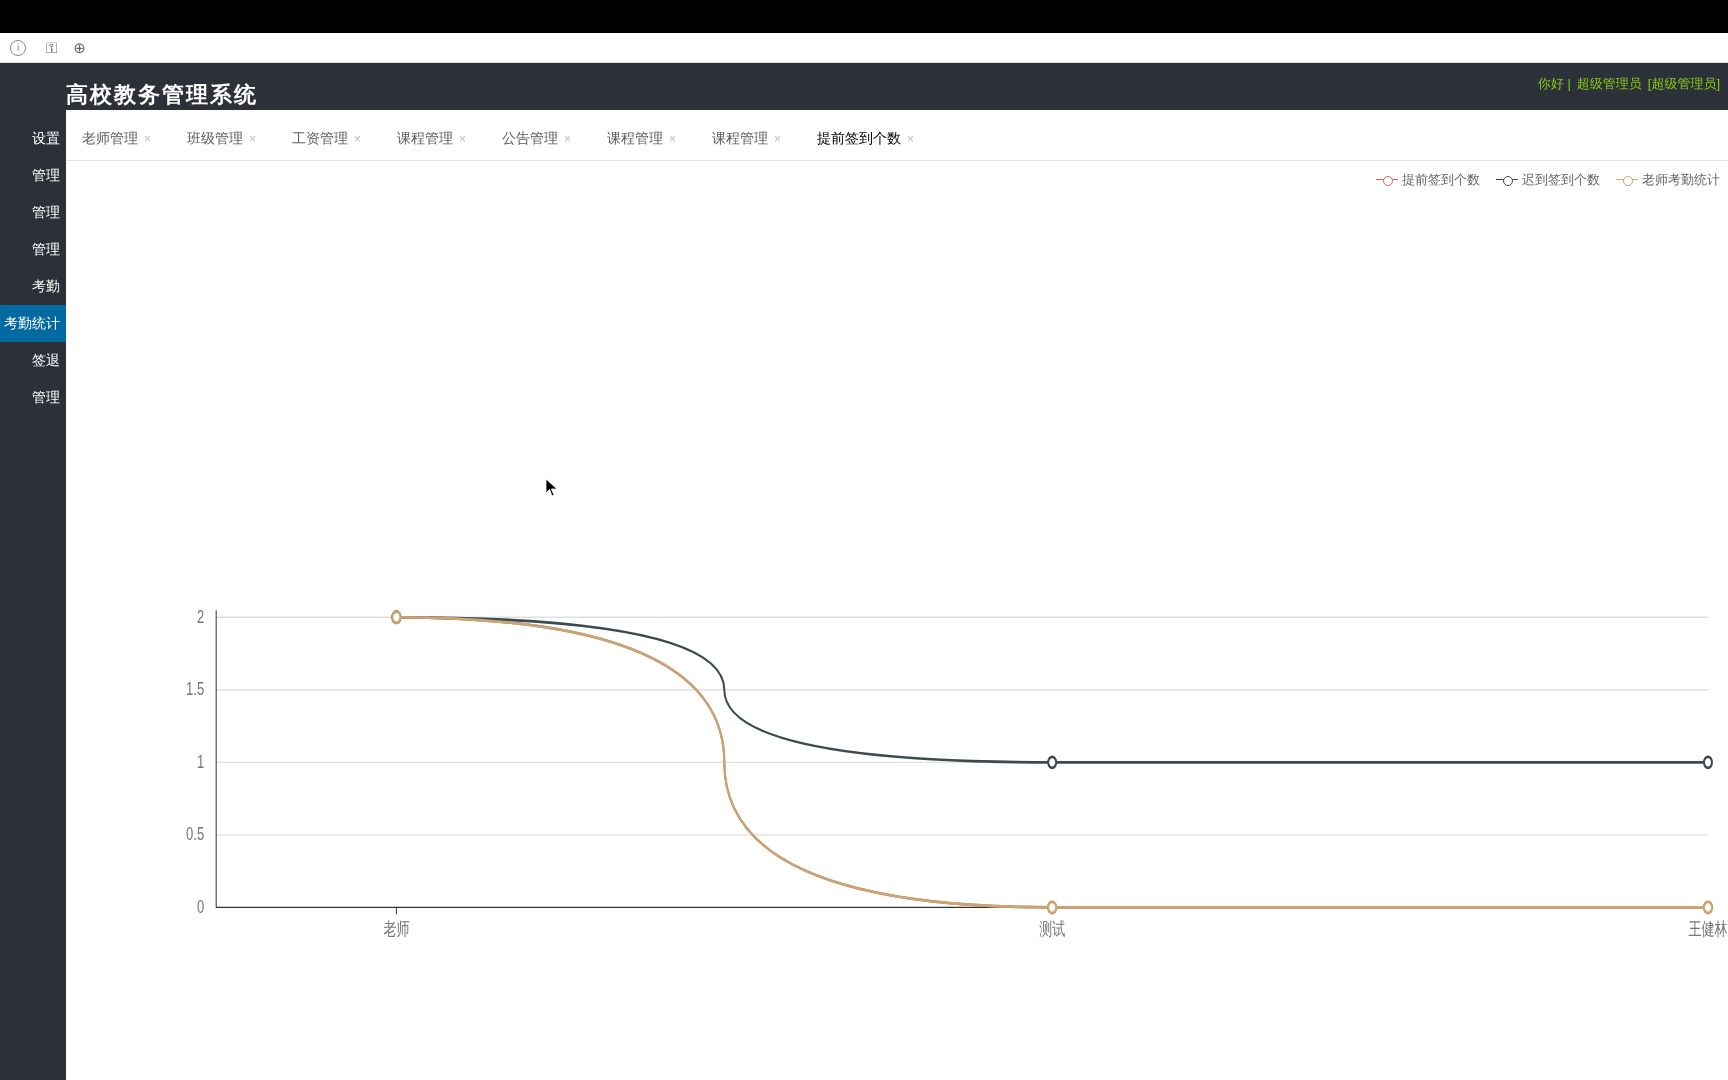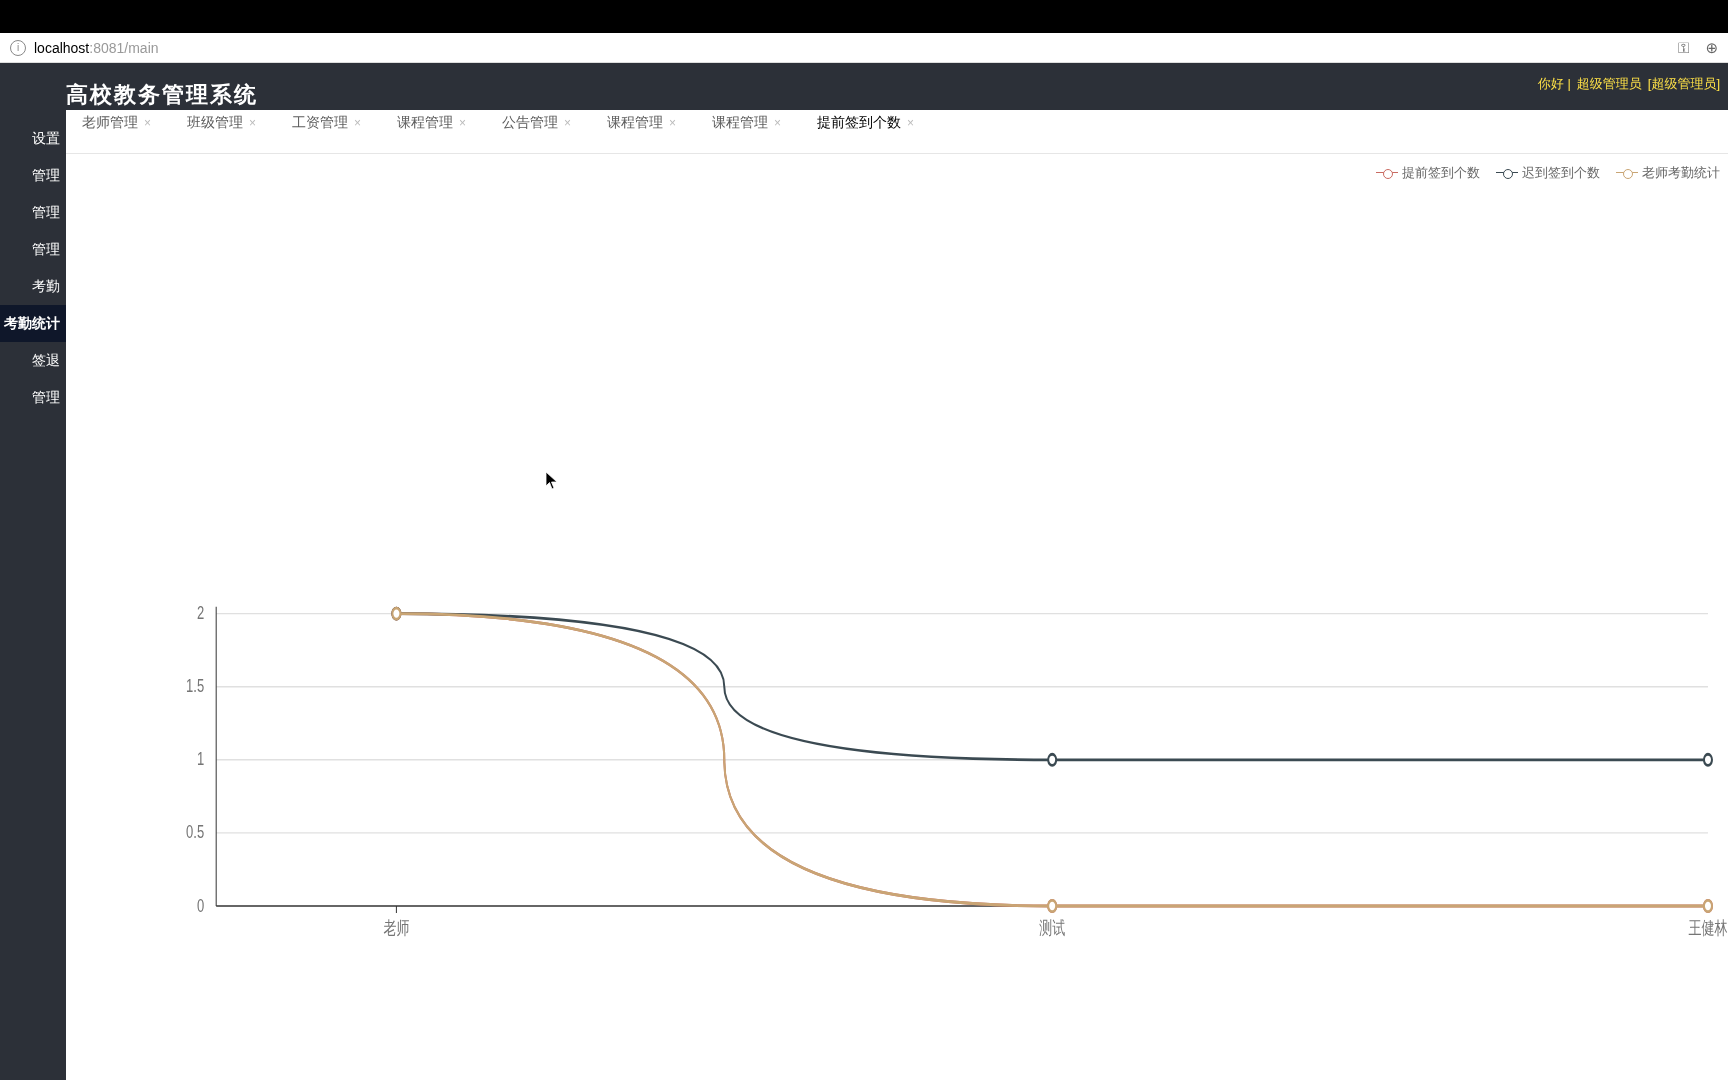--- a/index.html
+++ b/index.html
@@ -28,40 +28,40 @@
   }
 
   .header {
     position: relative; height: 47px; background: #2c3038; color: #fff;
     display: flex; align-items: flex-end; padding: 0 0 0 66px;
     font-size: 22px; font-weight: bold; letter-spacing: 2px;
   }
   .header .user-area {
     position: absolute; right: 8px; top: 0; height: 41px; display: flex; align-items: center;
     font-size: 13px; font-weight: normal; letter-spacing: 0;
-    color: #fde047;
+    color: #84cc16;
     margin-left: 43px;
   }
   .header .user-area span { margin-left: 6px; }
 
   .sidebar {
     width: 66px; background: #2c3038; overflow: hidden;
   }
   .sidebar .side-item {
     height: 37px; line-height: 37px; color: #fff; font-size: 14px;
     padding-left: 0; text-align: right; padding-right: 6px;
   }
-  .sidebar .side-item.active { background: #0f172a; font-weight: bold; }
+  .sidebar .side-item.active { background: #0369a1; }
 
   .main {
     flex: 1; background: #fff; position: relative; display:flex; flex-direction:column;
   }
 
   .tabs {
-    height: 44px; display: flex; align-items: flex-start; padding: 4px 16px;
+    height: 51px; display: flex; align-items: flex-end; padding: 12px 16px;
     border-bottom: 1px solid #e6e6e6; font-size: 14px; color: #5c5c5c;
   }
   .tab { display: flex; align-items: center; margin-right: 36px; cursor:pointer; }
   .tab.active { color: #000; }
   .tab .close { font-size: 12px; color: #bbb; margin-left: 6px; }
 
   .chart-wrap { flex:1; position:relative; }
   svg.chart { width: 100%; height: 100%; display:block; }
 
   .legend { text-align: right; font-size: 13px; color: #666; }
@@ -95,23 +95,20 @@
   }
   .cursor svg { display:block; }
 </style>
 </head>
 <body>
 
 <div class="top-black"></div>
 
 <div class="browser-bar">
   <span class="info-icon">i</span>
-  <span class="url">
-    <span class="host">localhost</span><span class="port">:8081</span><span class="path">/main</span>
-  </span>
   <span class="right-icons">
     <span>⚿</span>
     <span>⊕</span>
   </span>
 </div>
 
 <div class="header">
   <span>高校教务管理系统</span>
   <div class="user-area">
     <span>你好 |</span>

